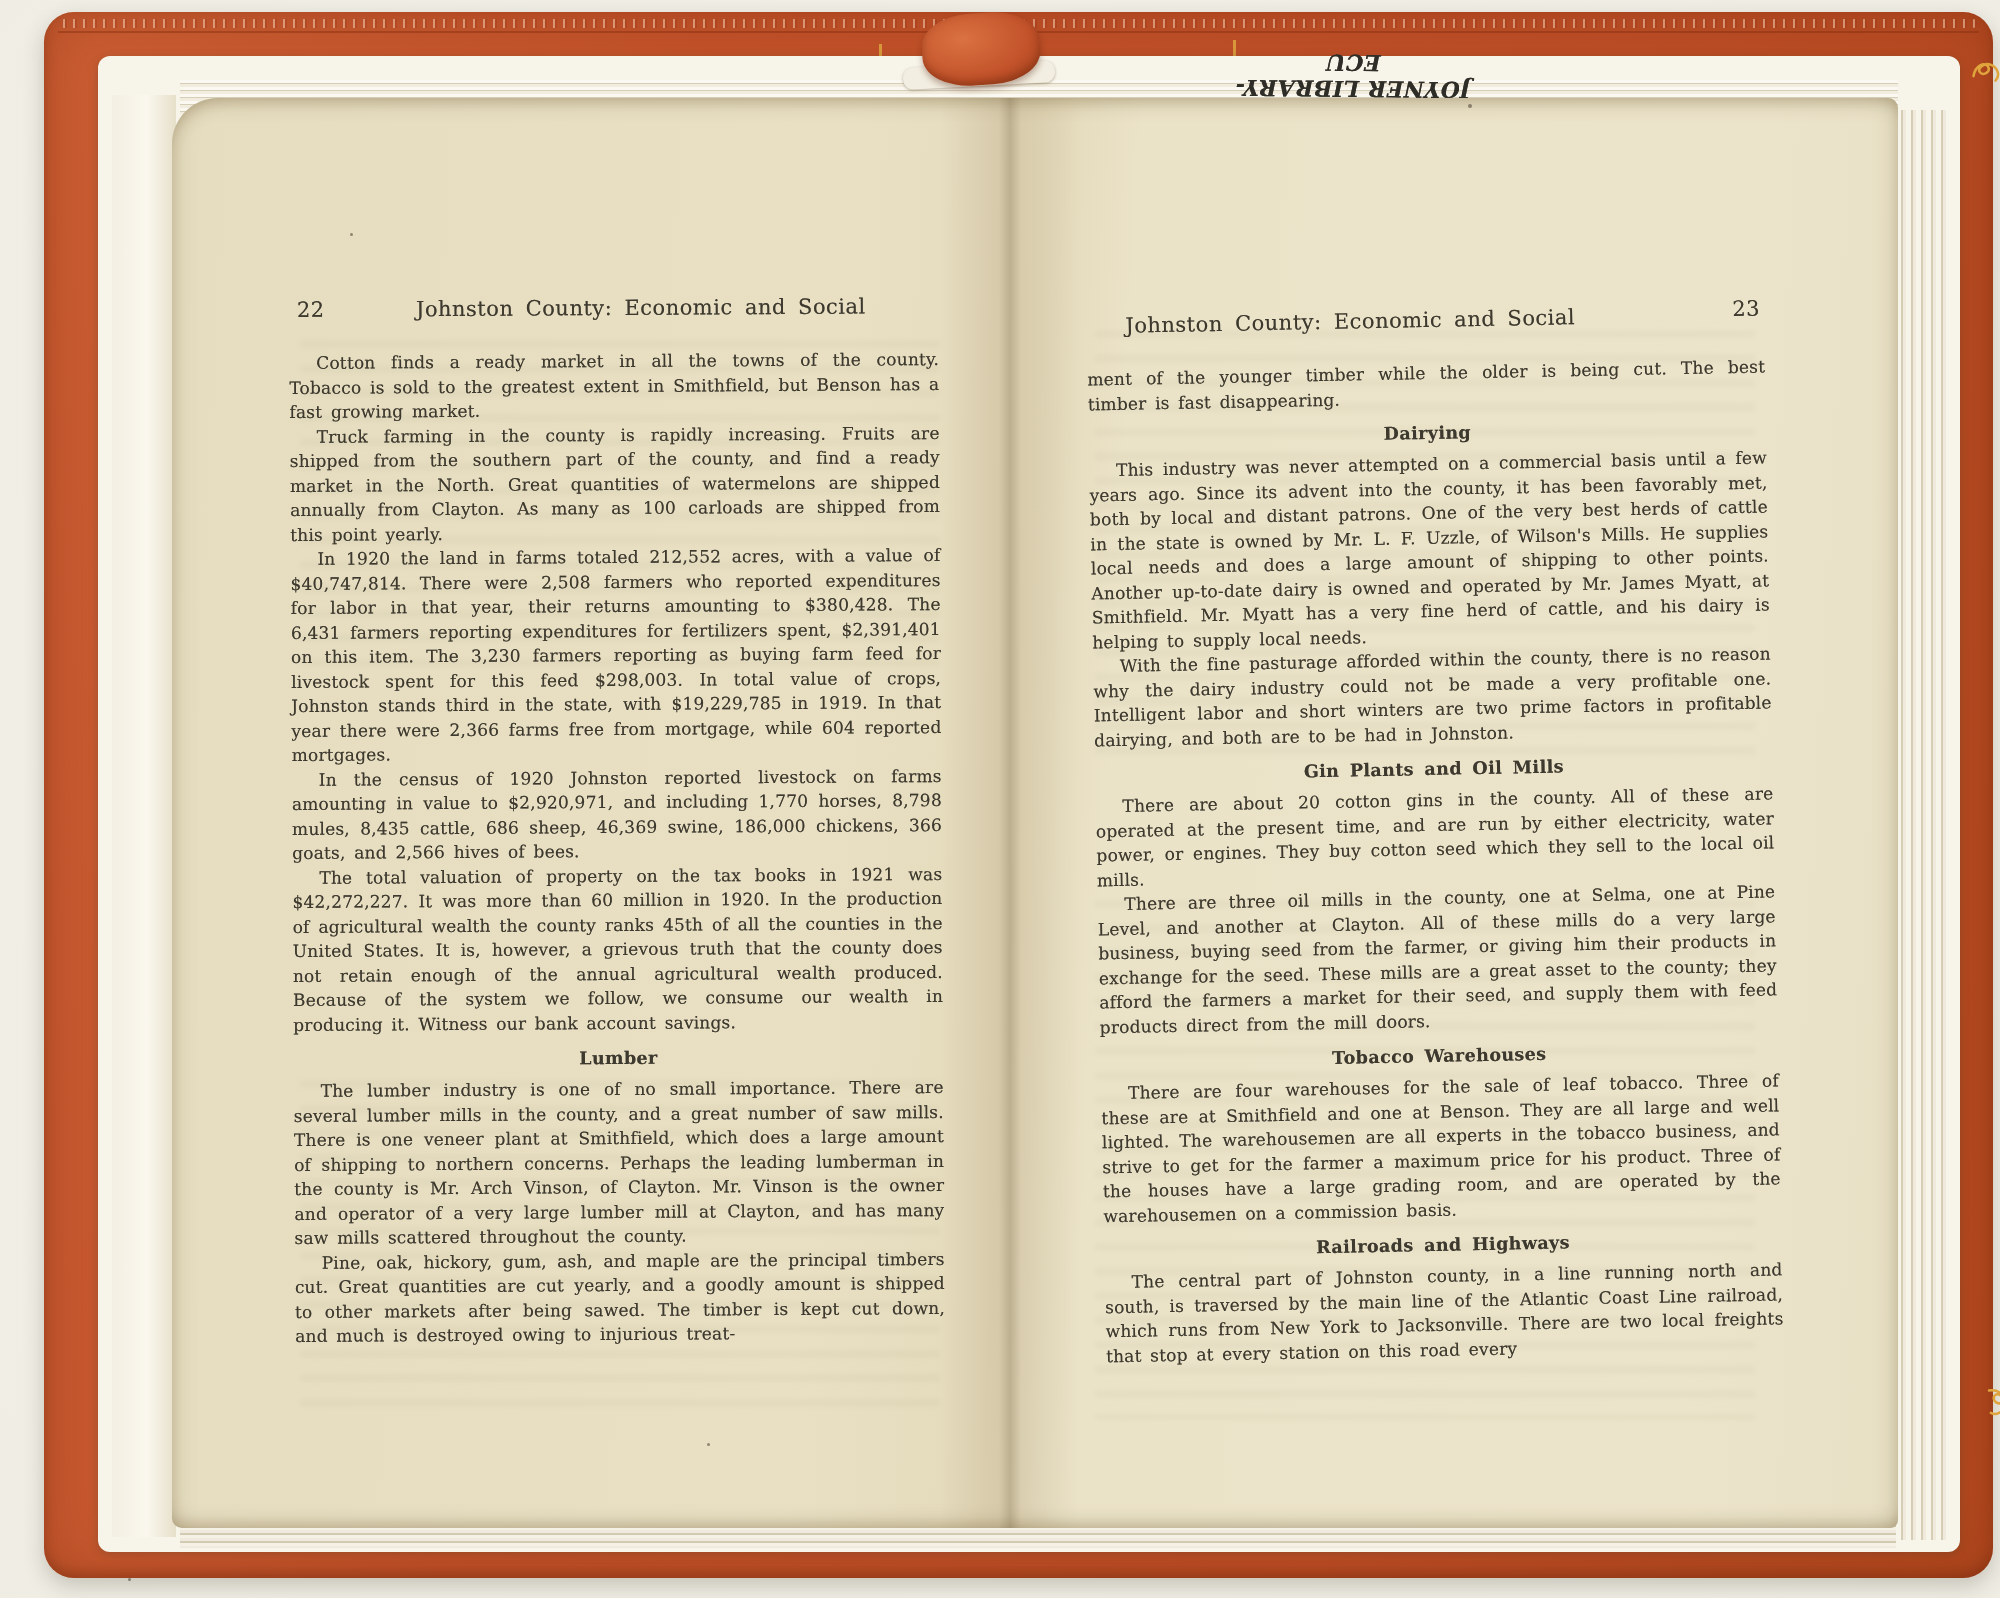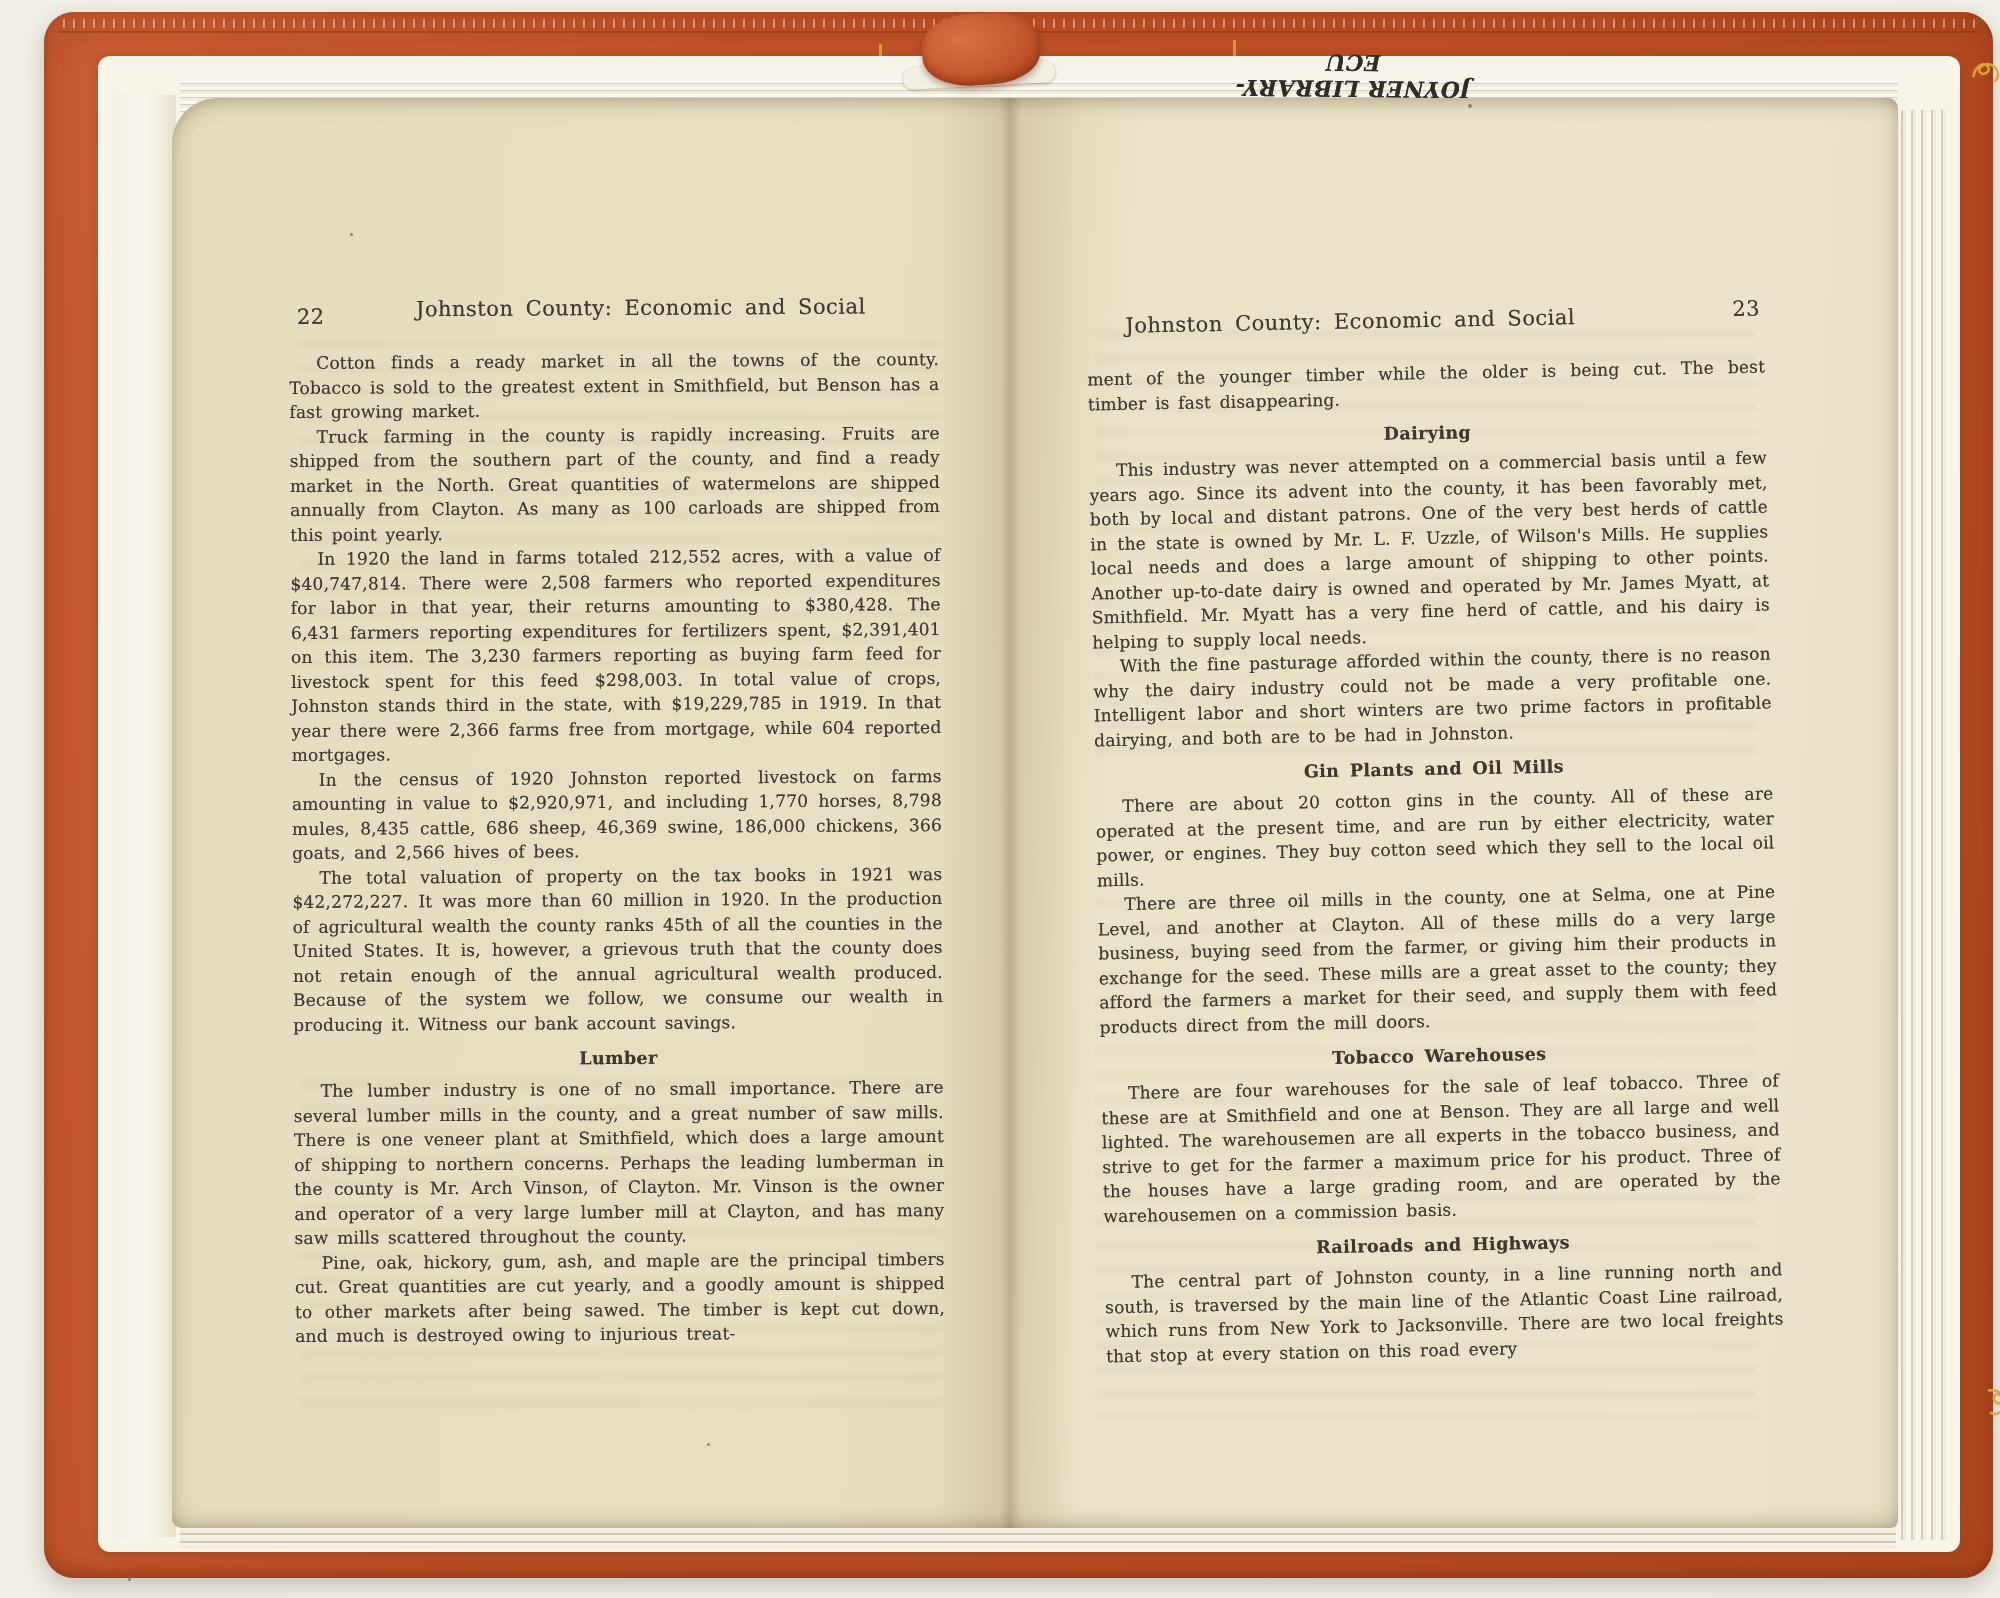--- a/index.html
+++ b/index.html
@@ -74,21 +74,21 @@
   .speck.s2{left:1468px;top:104px;width:4px;height:4px;}
   .speck.s3{left:707px;top:1443px;width:3px;height:3px;}
   .speck.s4{left:128px;top:1578px;width:3px;height:3px;}
 
   
   .page-text{position:absolute;color:#3d392e;}
   .page-text.left{left:292px;top:296px;width:650px;transform:rotate(-0.35deg);}
   .page-text.right{left:1086px;top:308px;width:678px;transform:rotate(-1.1deg);transform-origin:50% 0;}
   .pg-header{position:relative;height:30px;margin-bottom:23px;font-size:21px;
          letter-spacing:.5px;word-spacing:5px;text-shadow:0 0 .5px rgba(61,57,46,.55);}
-  .pg-header .folio{position:absolute;top:7px;}
+  .pg-header .folio{position:absolute;top:0;}
   .left-h .folio{left:8px;}
   .right-h .folio{right:4px;top:-5px;}
   .left-h .rtitle{display:block;text-align:center;padding-left:54px;}
   .right-h .rtitle{display:block;text-align:center;padding-right:150px;}
   .para{margin:0;font-size:17px;line-height:24.5px;text-align:justify;text-indent:27px;
         letter-spacing:.2px;word-spacing:3px;text-shadow:0 0 .45px rgba(61,57,46,.6);}
   .para.no-indent{text-indent:0;}
   .shead{font-size:17.5px;font-weight:bold;text-align:center;margin:13px 0 9px;
         letter-spacing:.4px;word-spacing:4px;text-shadow:0 0 .5px rgba(61,57,46,.6);}
 </style>

